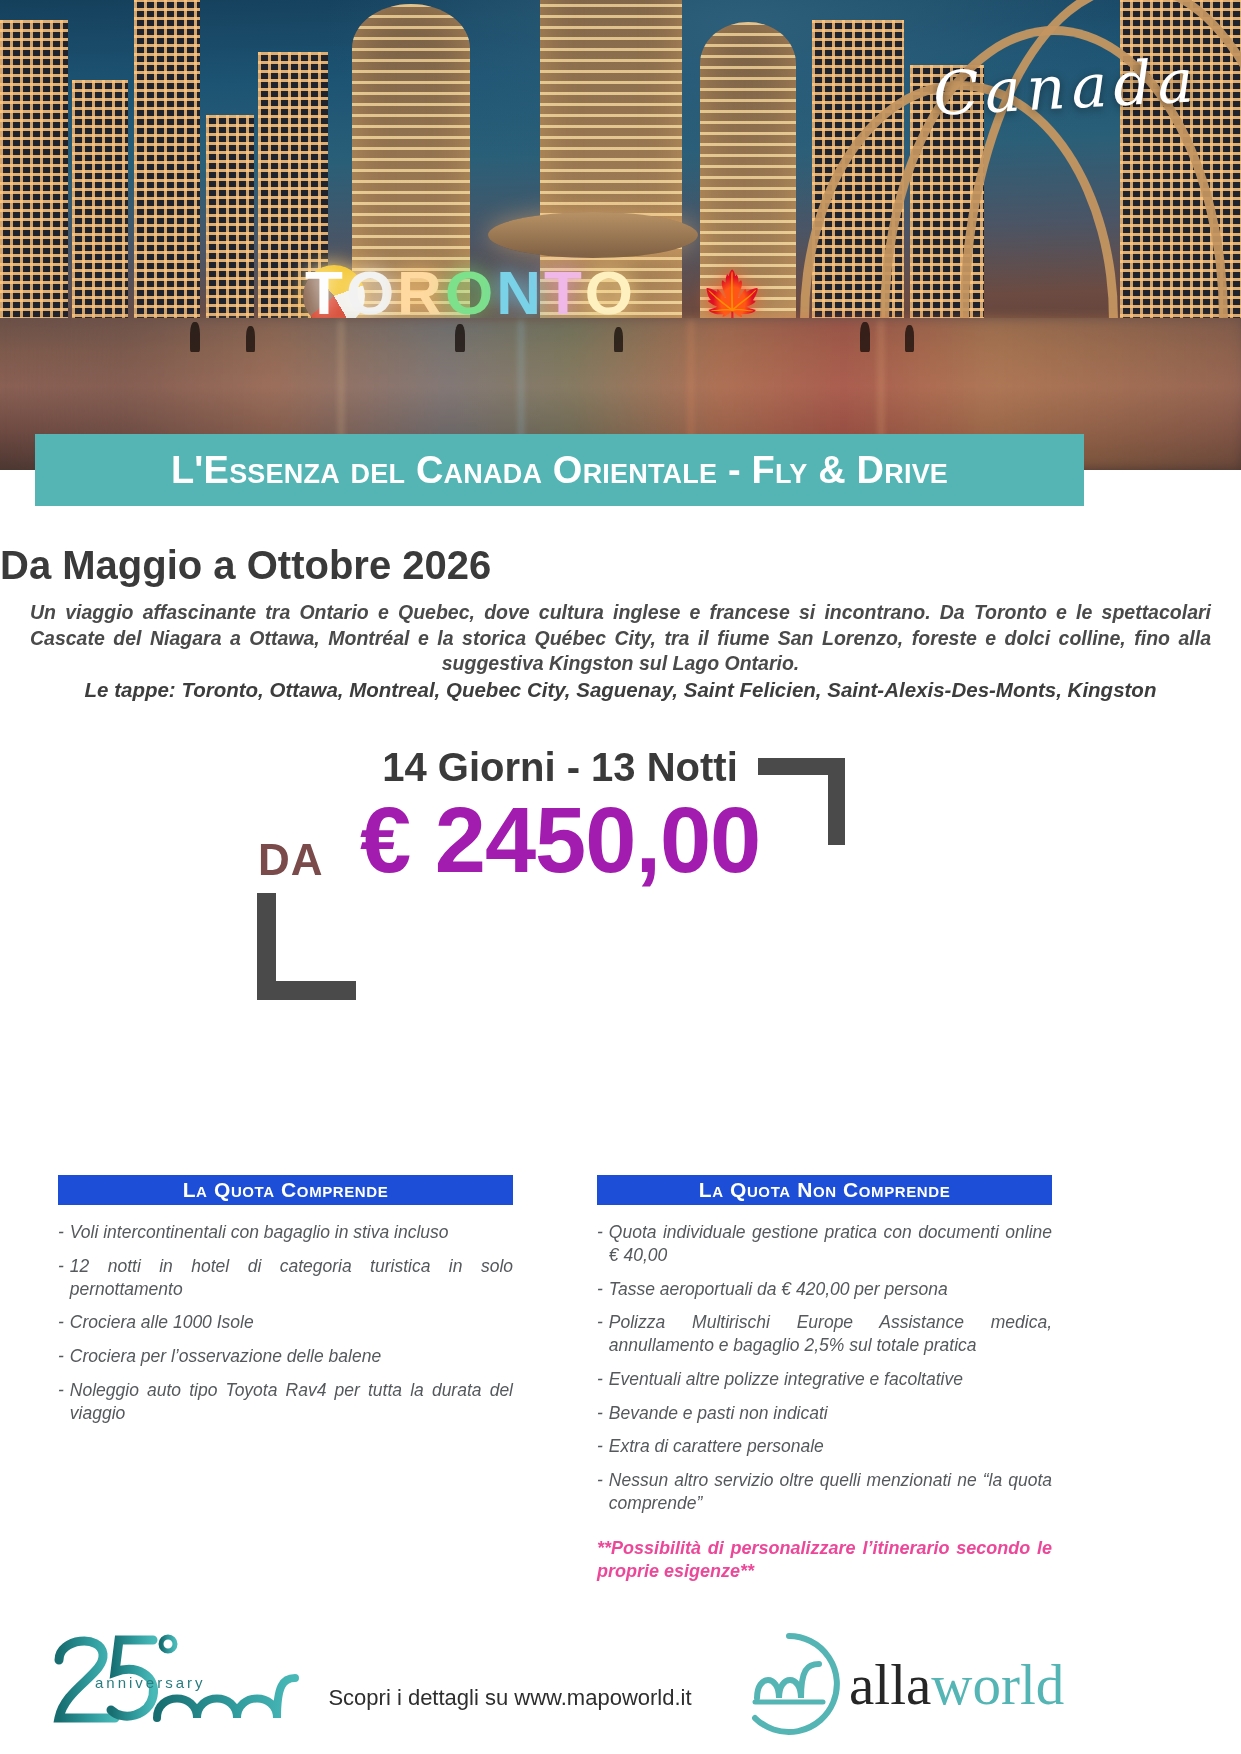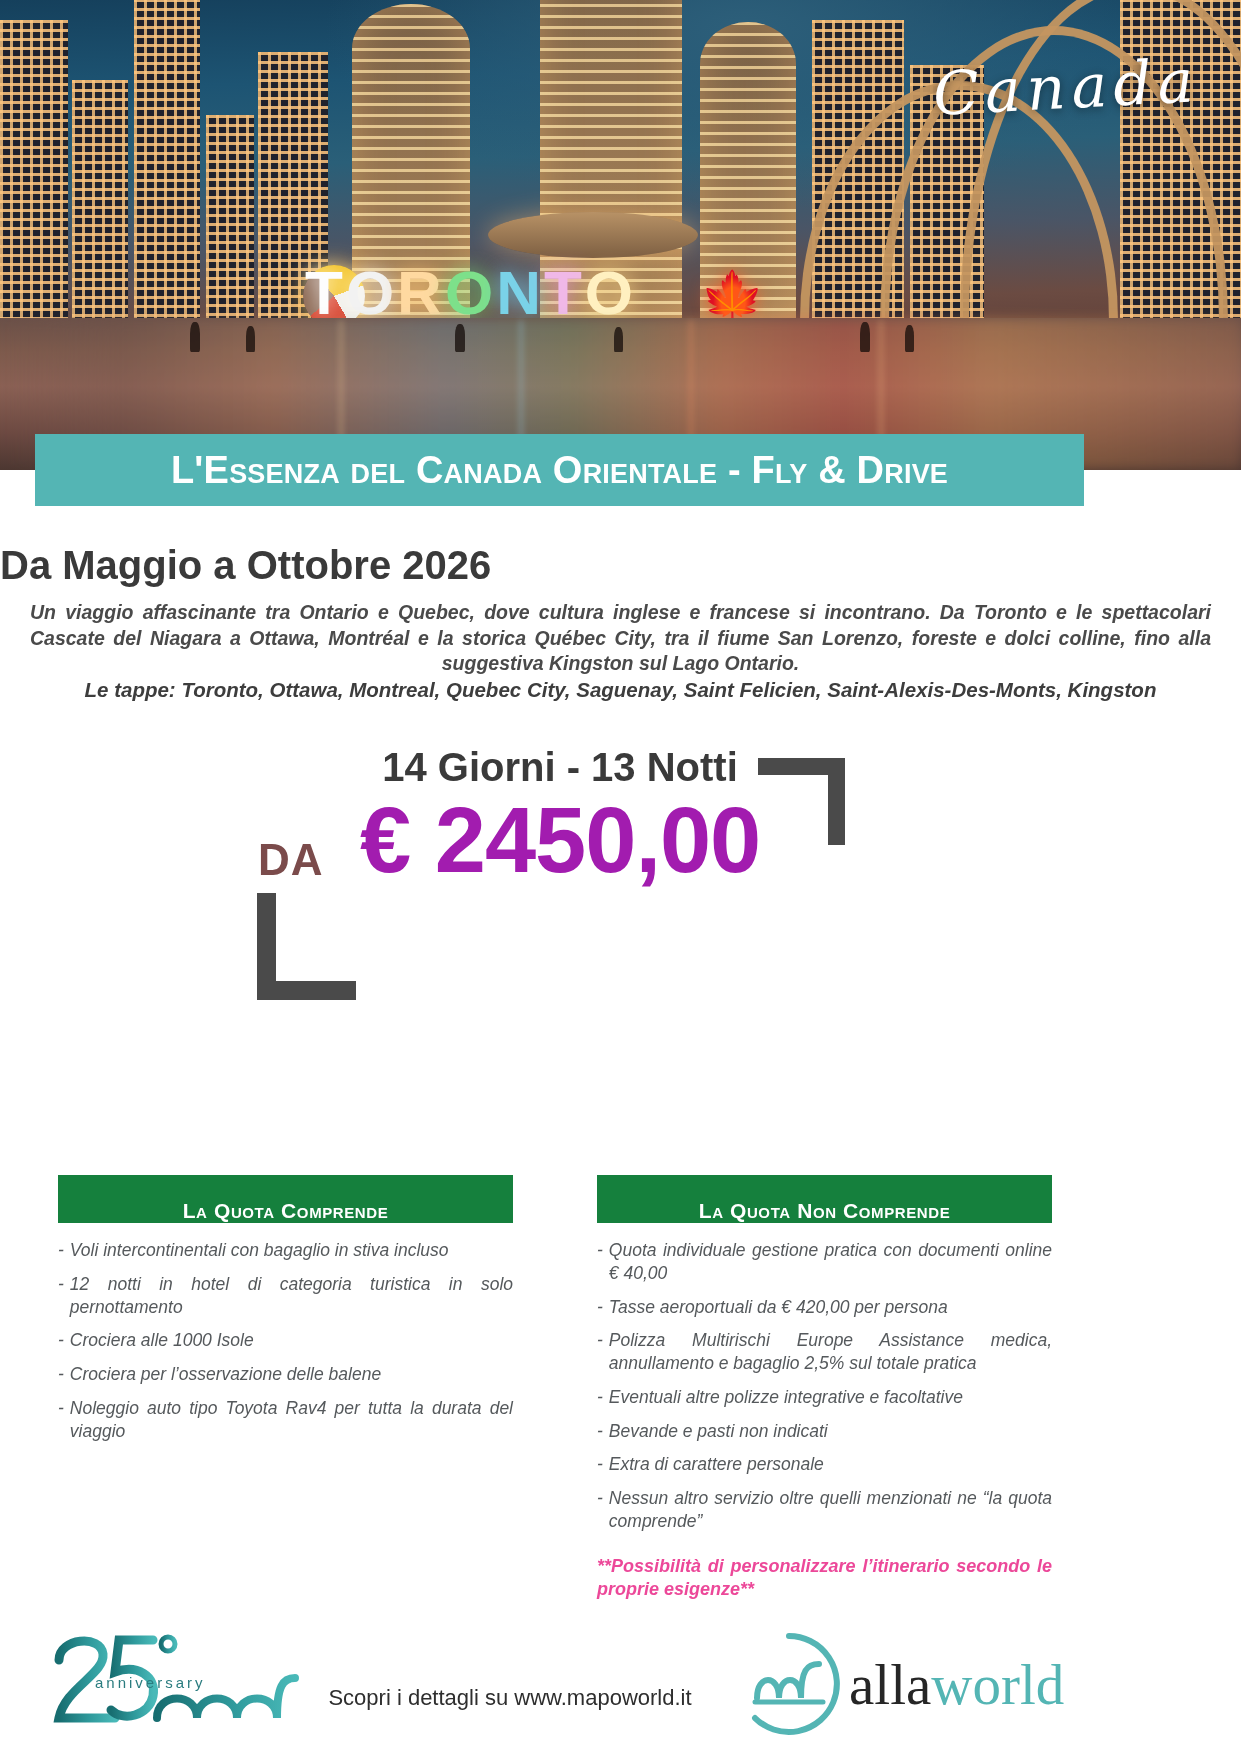--- a/index.html
+++ b/index.html
@@ -76,21 +76,21 @@
   .price{position:absolute;left:78px;top:48px;font-size:92px;font-weight:bold;color:#a21caf;
       letter-spacing:-1px;white-space:nowrap;margin-left:32px;}
   .quota1{position:absolute;left:60px;top:163px;width:560px;text-align:center;
       font-size:29px;font-weight:bold;color:#3a3a3a;letter-spacing:.5px;}
   .quota2{position:absolute;left:60px;top:201px;width:560px;text-align:center;
       font-size:29px;font-weight:bold;color:#3a3a3a;letter-spacing:.5px;}
 
   
   .panel-inc{position:absolute;left:58px;top:1175px;width:455px;}
   .panel-exc{position:absolute;left:597px;top:1175px;width:455px;}
-  .panel-head{height:48px;background:#15803d;display:flex;align-items:flex-end;justify-content:center;}
+  .panel-head{height:30px;background:#1d4ed8;display:flex;align-items:center;justify-content:center;}
   .panel-head span{color:#fff;font-size:21px;font-weight:bold;font-variant:small-caps;letter-spacing:.6px;}
   .panel-list{margin:16px 0 0 0;padding:0;list-style:none;}
   .panel-list li{display:flex;font-size:17.5px;font-style:italic;color:#55595c;
       line-height:1.3;margin-bottom:11px;}
   .panel-list li .dash{flex:0 0 auto;margin-right:6px;}
   .panel-list li .txt{flex:1 1 auto;text-align:justify;}
   .note{margin-top:22px;font-size:18px;font-style:italic;font-weight:bold;color:#ec4899;
       line-height:1.32;text-align:justify;padding-left:0;}
 
   

